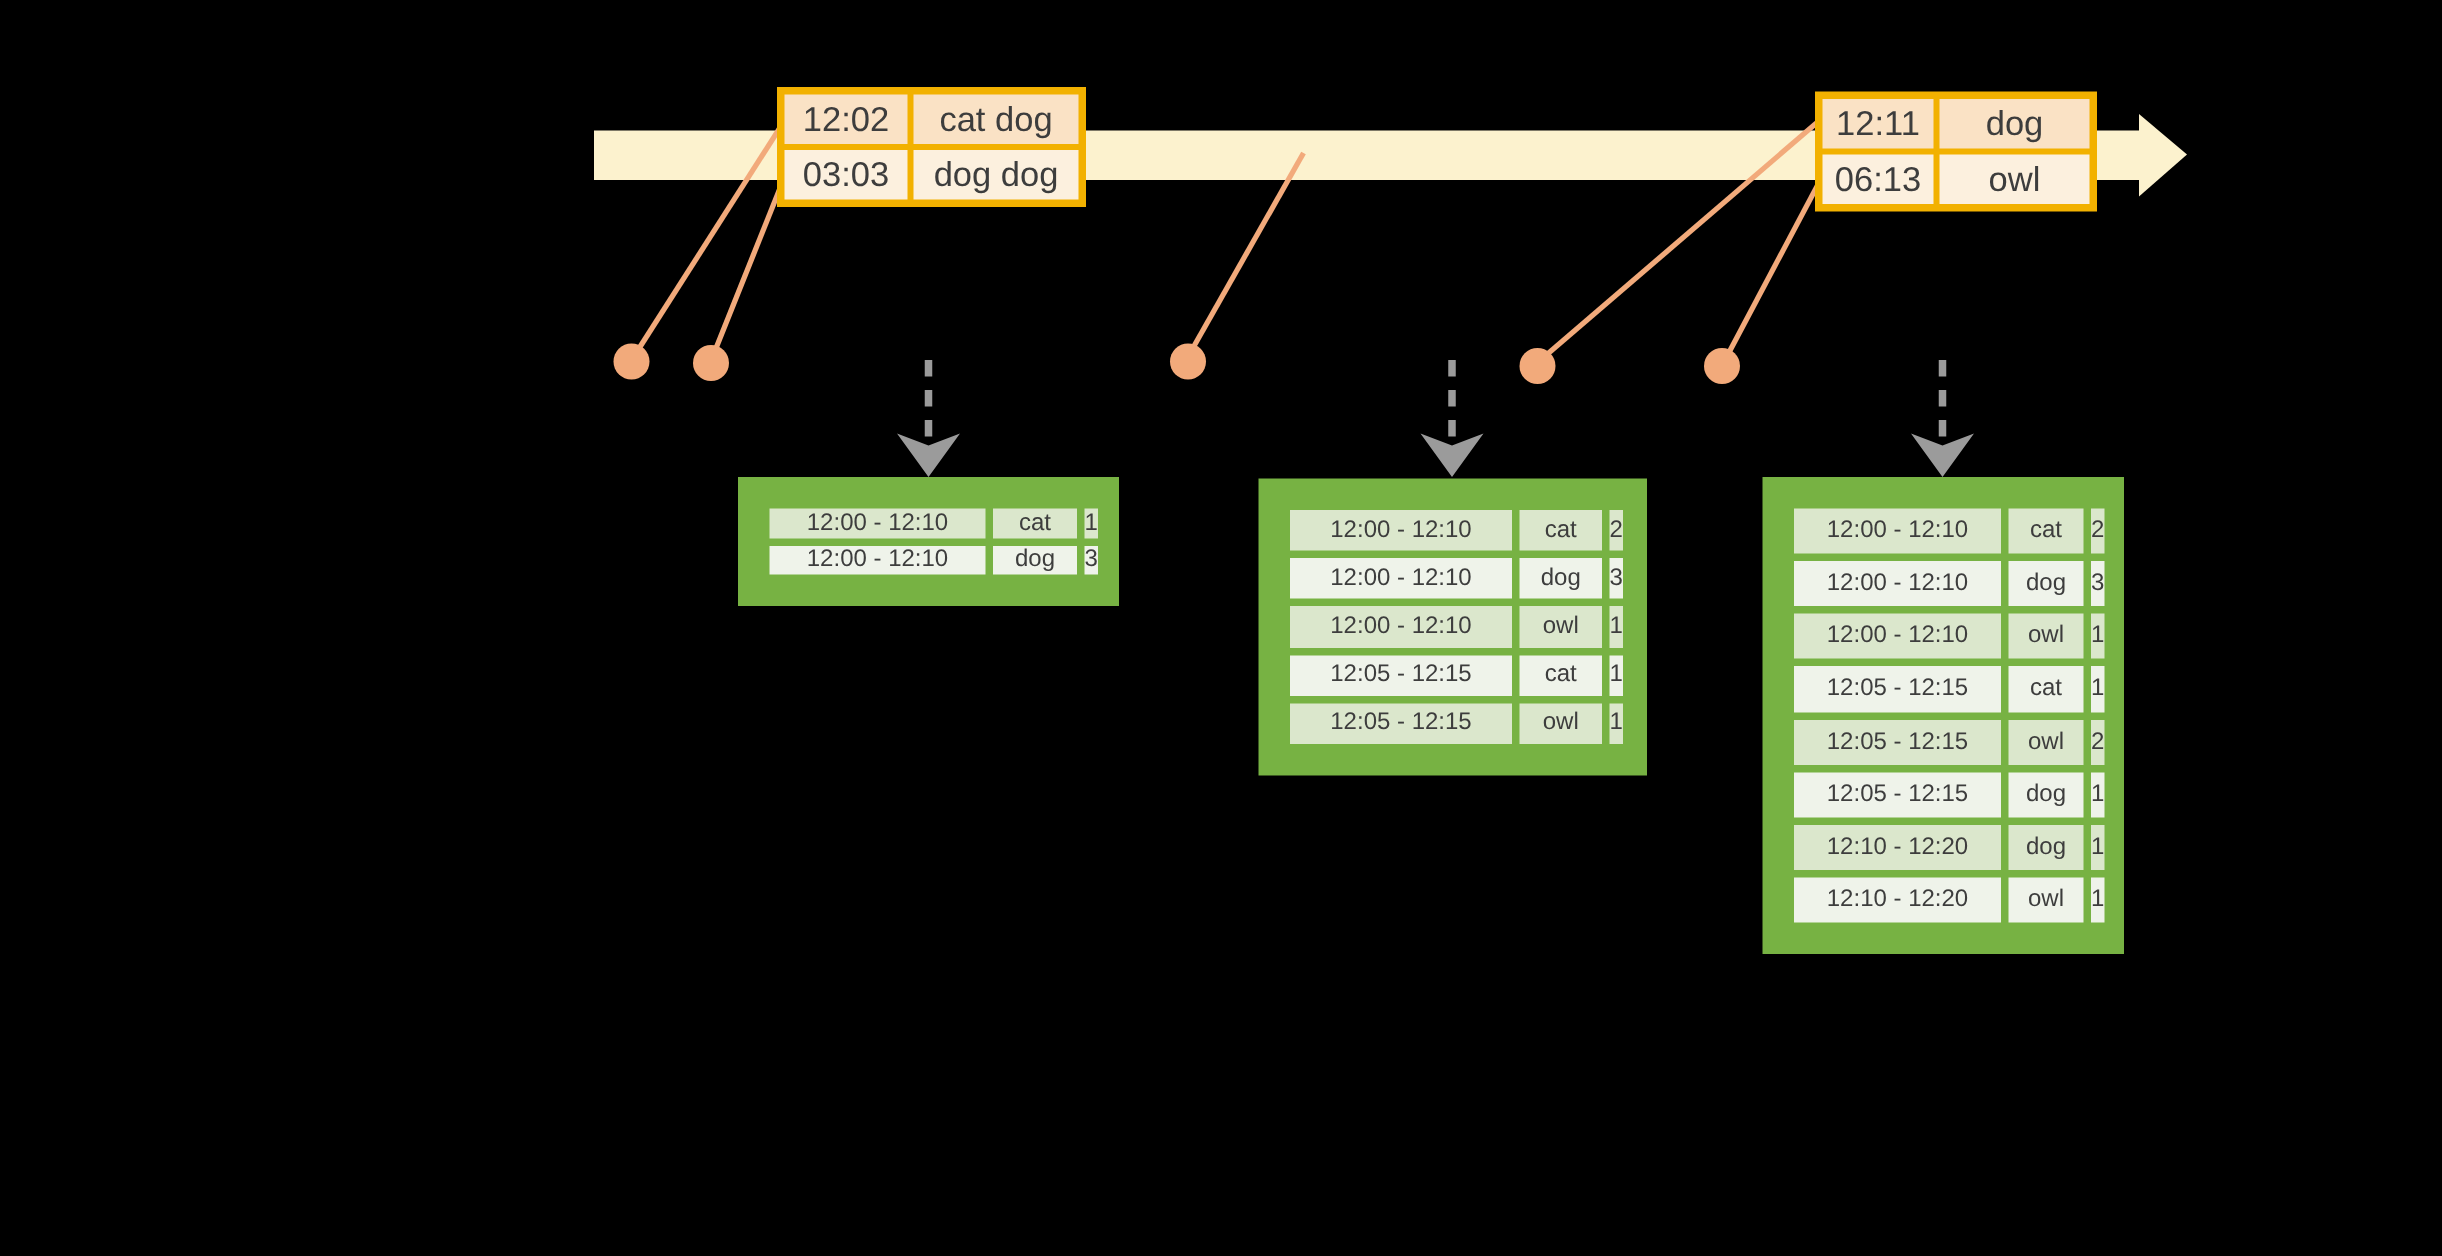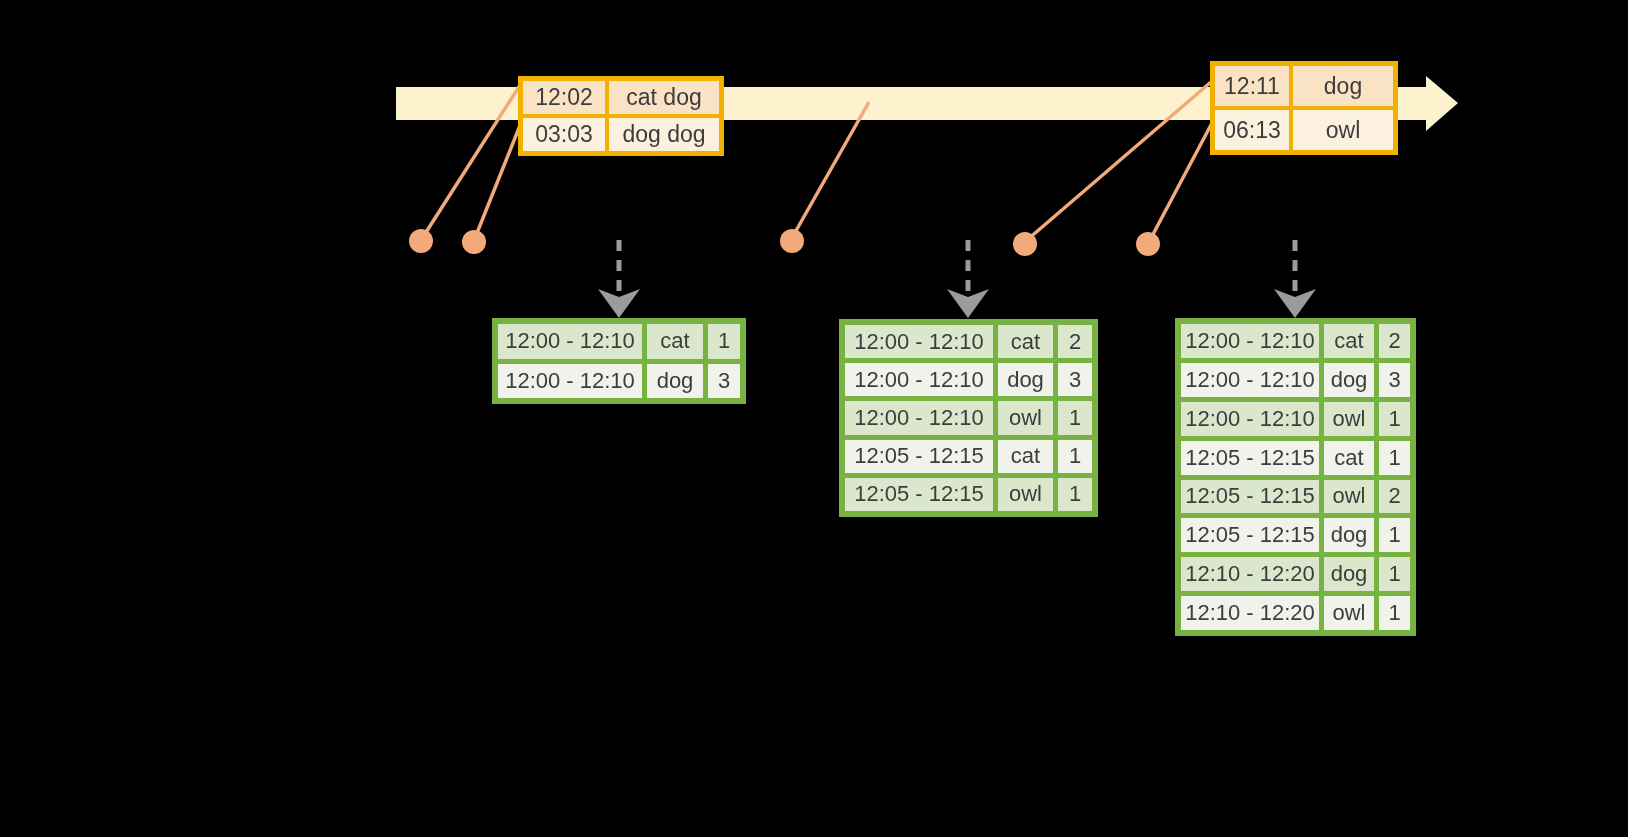--- a/index.html
+++ b/index.html
@@ -34,22 +34,22 @@
     background:var(--event-border);grid-auto-rows:1fr;font-size:23px;
   }
   .erow{display:contents;}
   .ecell{display:flex;align-items:center;justify-content:center;}
   .erow:nth-child(odd) .ecell{background:var(--event-row-dark);}
   .erow:nth-child(even) .ecell{background:var(--event-row-light);}
   .erow.force-light .ecell{background:var(--event-row-light);}
 
   
   .rtable{
-    position:absolute;display:grid;gap:5px;padding:6px;box-sizing:border-box;
-    background:var(--result-border);grid-auto-rows:1fr;font-size:22px;text-align:right;
+    position:absolute;display:grid;gap:5px;padding:21px;box-sizing:border-box;
+    background:var(--result-border);grid-auto-rows:1fr;font-size:16px;text-align:right;
   }
   .rrow{display:contents;}
   .rcell{display:flex;align-items:center;justify-content:center;}
   .rrow:nth-child(odd) .rcell{background:var(--result-row-dark);}
   .rrow:nth-child(even) .rcell{background:var(--result-row-light);}
 </style>
 </head>
 <body>
 
 <div id="canvas">
@@ -72,33 +72,33 @@
     <circle class="dot" cx="1148" cy="244" r="12"></circle>
 
     <line class="trig" x1="619" y1="240" x2="619" y2="292"></line>
     <polygon class="trighead" points="598,289 619,297 640,289 619,318"></polygon>
     <line class="trig" x1="968" y1="240" x2="968" y2="292"></line>
     <polygon class="trighead" points="947,289 968,297 989,289 968,318"></polygon>
     <line class="trig" x1="1295" y1="240" x2="1295" y2="292"></line>
     <polygon class="trighead" points="1274,289 1295,297 1316,289 1295,318"></polygon>
   </svg>
 
-  <div class="etable" style="left:518px;top:76px;width:206px;height:80px;grid-template-columns:82px 1fr;">
+  <div class="etable" style="left:518px;top:58px;width:206px;height:80px;grid-template-columns:82px 1fr;">
     <div class="erow">
       <div class="ecell">12:02</div>
       <div class="ecell">cat dog</div>
     </div>
     <div class="erow">
       <div class="ecell">03:03</div>
       <div class="ecell">dog dog</div>
     </div>
   </div>
 
 
-  <div class="etable" style="left:1210px;top:61px;width:188px;height:94px;grid-template-columns:74px 1fr;">
+  <div class="etable" style="left:1210px;top:61px;width:188px;height:80px;grid-template-columns:74px 1fr;">
     <div class="erow">
       <div class="ecell">12:11</div>
       <div class="ecell">dog</div>
     </div>
     <div class="erow">
       <div class="ecell">06:13</div>
       <div class="ecell">owl</div>
     </div>
   </div>
 

